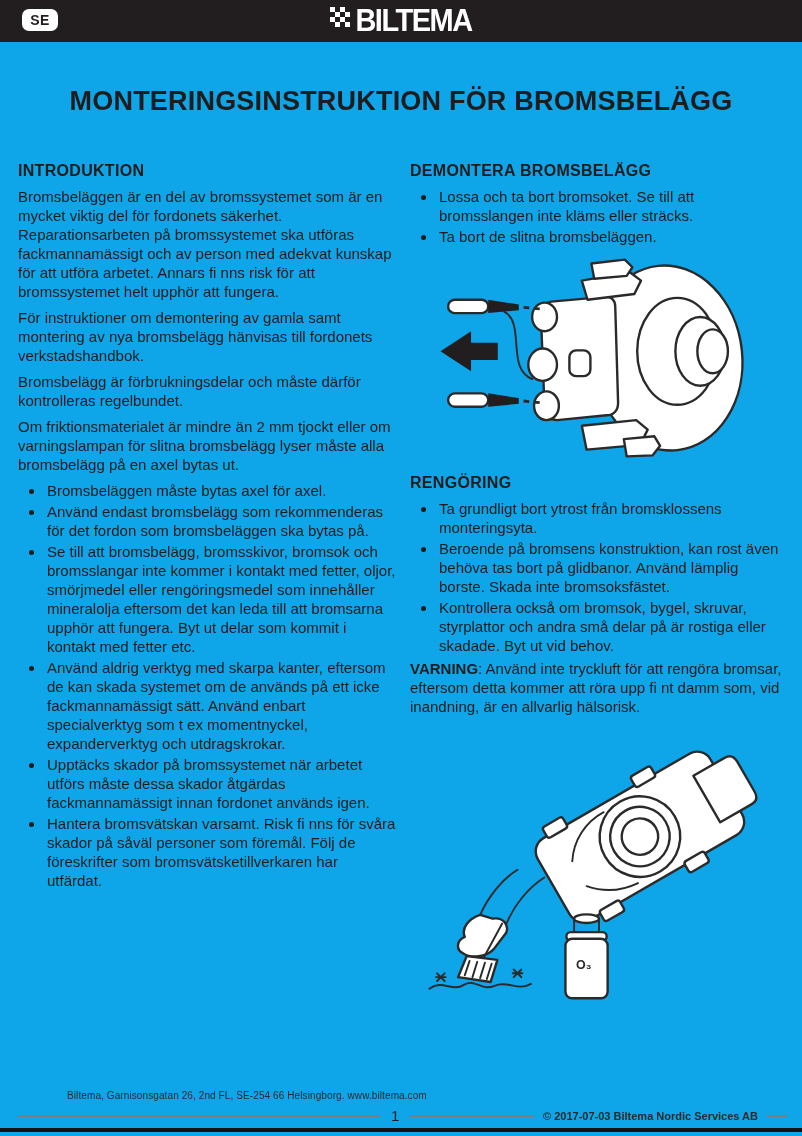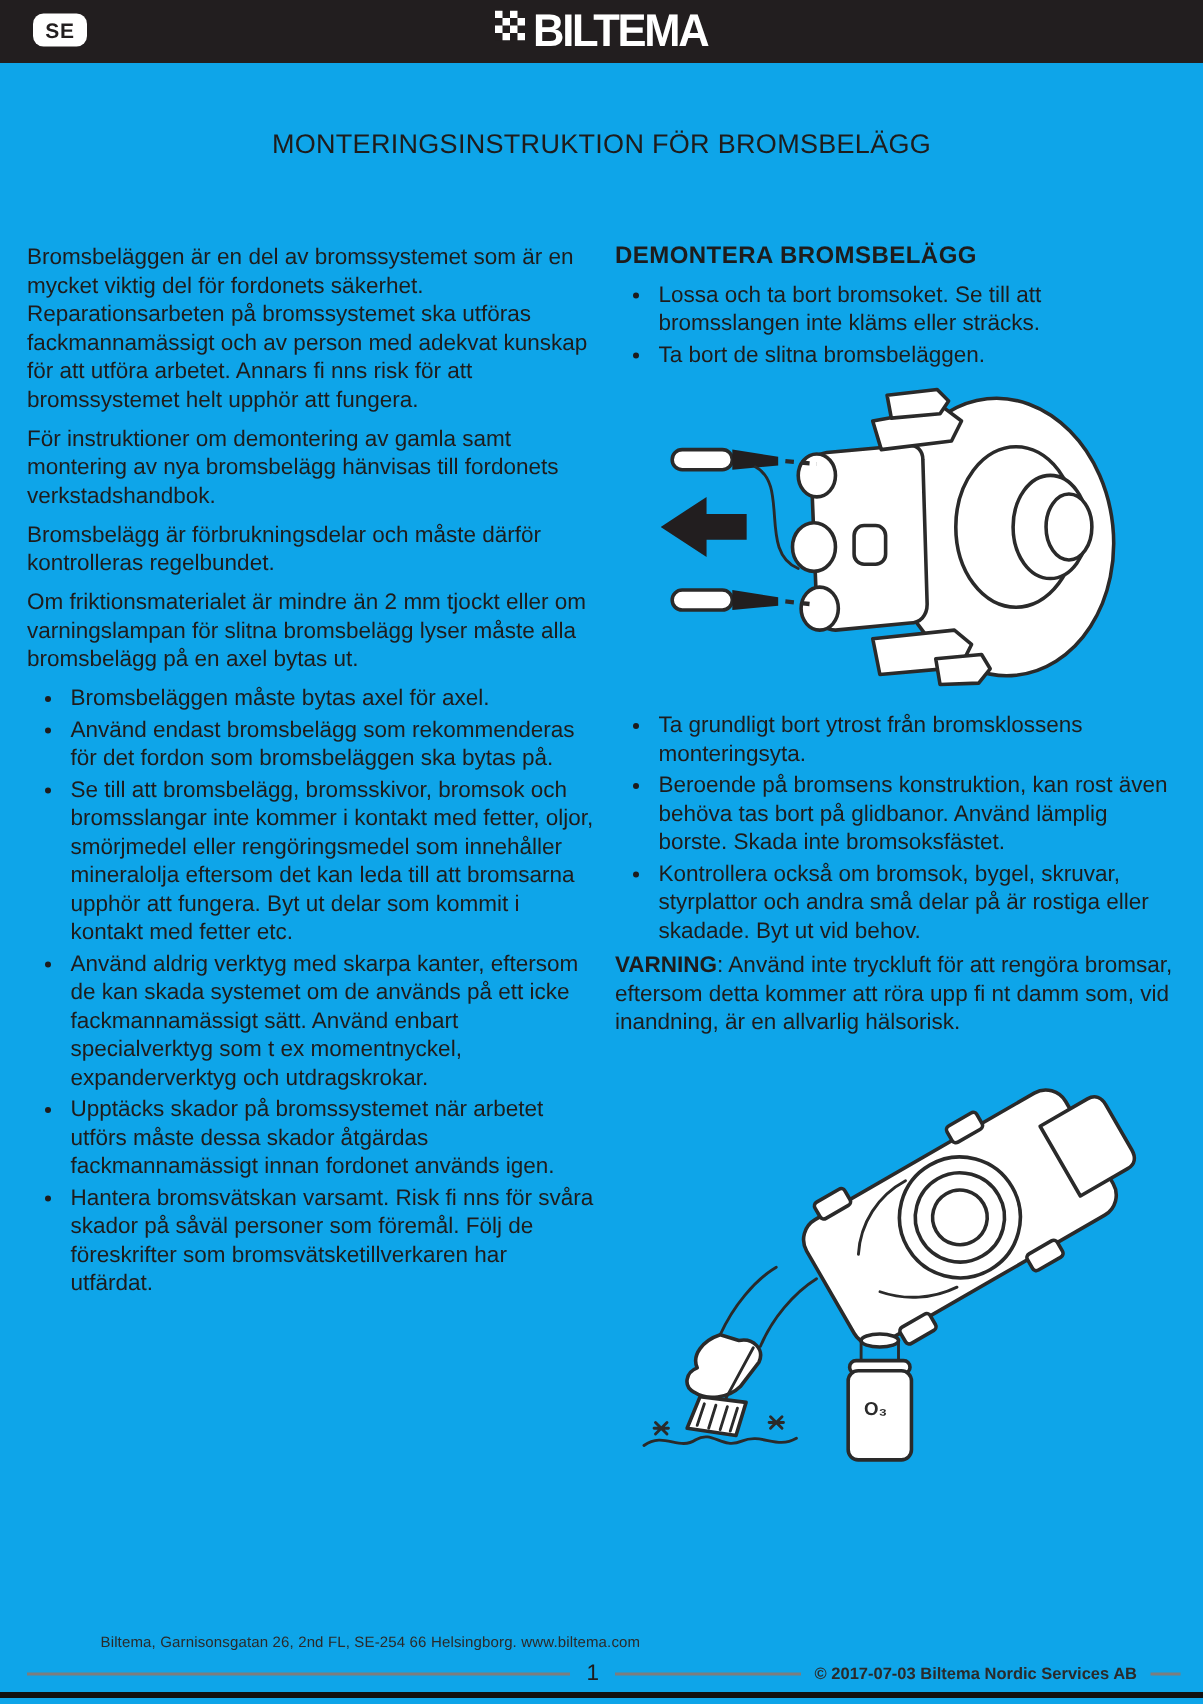--- a/index.html
+++ b/index.html
@@ -29,21 +29,21 @@
   .logo{display:flex;align-items:flex-start;gap:5px;}
   .logo-text{
     color:#ffffff;font-weight:bold;font-size:29px;
     letter-spacing:-1.5px;line-height:1;
     transform:scaleY(1.05);
   }
   
   .doc-title{
     position:absolute;top:86px;left:0;right:0;
     text-align:center;
-    font-size:18px;font-weight:normal;letter-spacing:0.2px;
+    font-size:27px;font-weight:bold;letter-spacing:0.2px;
     margin:0;
   }
   
   .columns{
     position:absolute;top:162px;left:18px;
     display:flex;gap:14px;
   }
   .col{width:378px;}
   h2.sec{
     font-size:16px;font-weight:bold;
@@ -121,20 +121,21 @@
       </svg>
       <span class="logo-text">BILTEMA</span>
     </div>
   </div>
 
   <h1 class="doc-title">MONTERINGSINSTRUKTION FÖR BROMSBELÄGG</h1>
 
   <div class="columns">
 
     <div class="col">
+      <h2 class="sec">INTRODUKTION</h2>
       <p>Bromsbeläggen är en del av bromssystemet som är en mycket viktig del för fordonets säkerhet. Reparationsarbeten på bromssystemet ska utföras fackmannamässigt och av person med adekvat kunskap för att utföra arbetet. Annars fi nns risk för att bromssystemet helt upphör att fungera.</p>
       <p>För instruktioner om demontering av gamla samt montering av nya bromsbelägg hänvisas till fordonets verkstadshandbok.</p>
       <p>Bromsbelägg är förbrukningsdelar och måste därför kontrolleras regelbundet.</p>
       <p>Om friktionsmaterialet är mindre än 2 mm tjockt eller om varningslampan för slitna bromsbelägg lyser måste alla bromsbelägg på en axel bytas ut.</p>
 
       <ul class="blist">
         <li>Bromsbeläggen måste bytas axel för axel.</li>
         <li>Använd endast bromsbelägg som rekommenderas för det fordon som bromsbeläggen ska bytas på.</li>
         <li>Se till att bromsbelägg, bromsskivor, bromsok och bromsslangar inte kommer i kontakt med fetter, oljor, smörjmedel eller rengöringsmedel som innehåller mineralolja eftersom det kan leda till att bromsarna upphör att fungera. Byt ut delar som kommit i kontakt med fetter etc.</li>
         <li>Använd aldrig verktyg med skarpa kanter, eftersom de kan skada systemet om de används på ett icke fackmannamässigt sätt. Använd enbart specialverktyg som t ex momentnyckel, expanderverktyg och utdragskrokar.</li>
@@ -180,20 +181,21 @@
           <rect class="ln" x="12" y="148" width="42" height="14" rx="7"></rect>
           <path class="solid" d="M54,148 L86,153 L86,159 L54,162 Z"></path>
           <line class="dash" x1="91" y1="156" x2="110" y2="158"></line>
 
           <path class="ln-thin" d="M70,62 C94,74 72,122 100,133" stroke-width="3"></path>
 
           <path class="solid" d="M4,104 L36,83 L36,95 L64,95 L64,113 L36,113 L36,125 Z"></path>
         </svg>
       </div>
 
+      <h2 class="sec">RENGÖRING</h2>
       <ul class="blist">
         <li>Ta grundligt bort ytrost från bromsklossens monteringsyta.</li>
         <li>Beroende på bromsens konstruktion, kan rost även behöva tas bort på glidbanor. Använd lämplig borste. Skada inte bromsoksfästet.</li>
         <li>Kontrollera också om bromsok, bygel, skruvar, styrplattor och andra små delar på är rostiga eller skadade. Byt ut vid behov.</li>
       </ul>
       <p class="warning-par"><b>VARNING</b><span>: Använd inte tryckluft för att rengöra bromsar, eftersom detta kommer att röra upp fi nt damm som, vid inandning, är en allvarlig hälsorisk.</span></p>
 
       <div class="figure fig2">
         <svg width="370" height="278" viewBox="0 0 370 290" aria-hidden="true">
 

